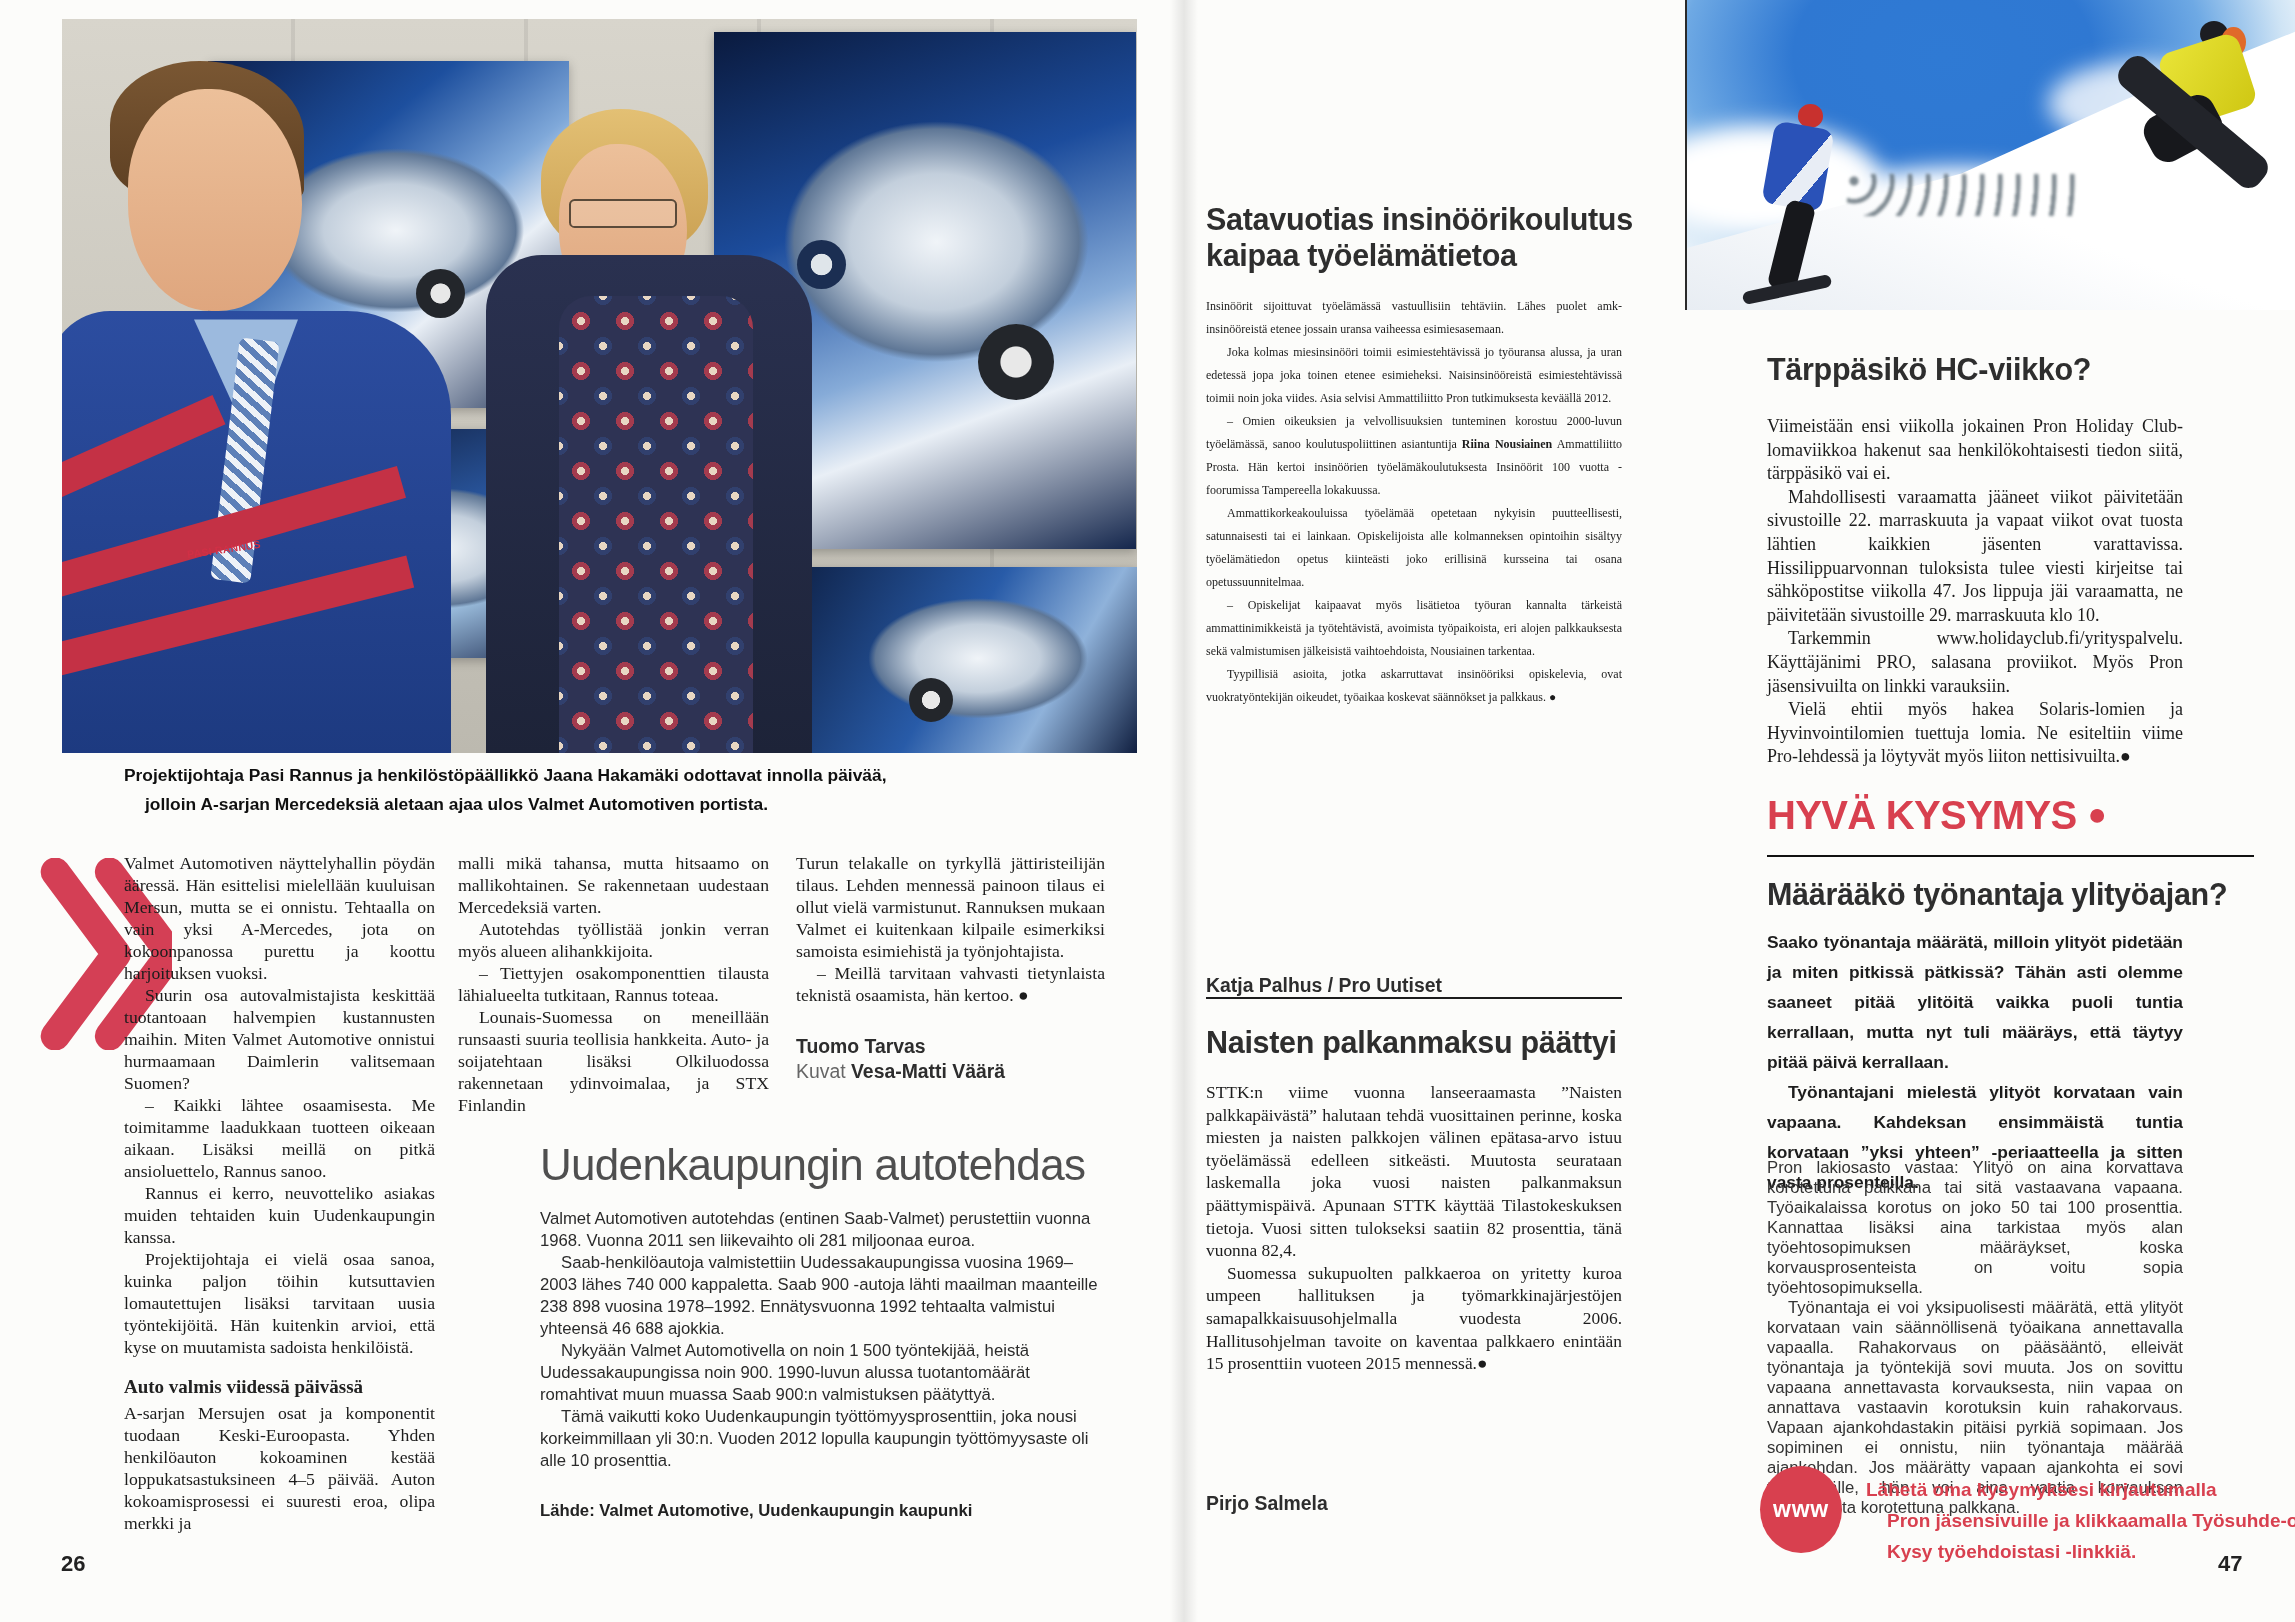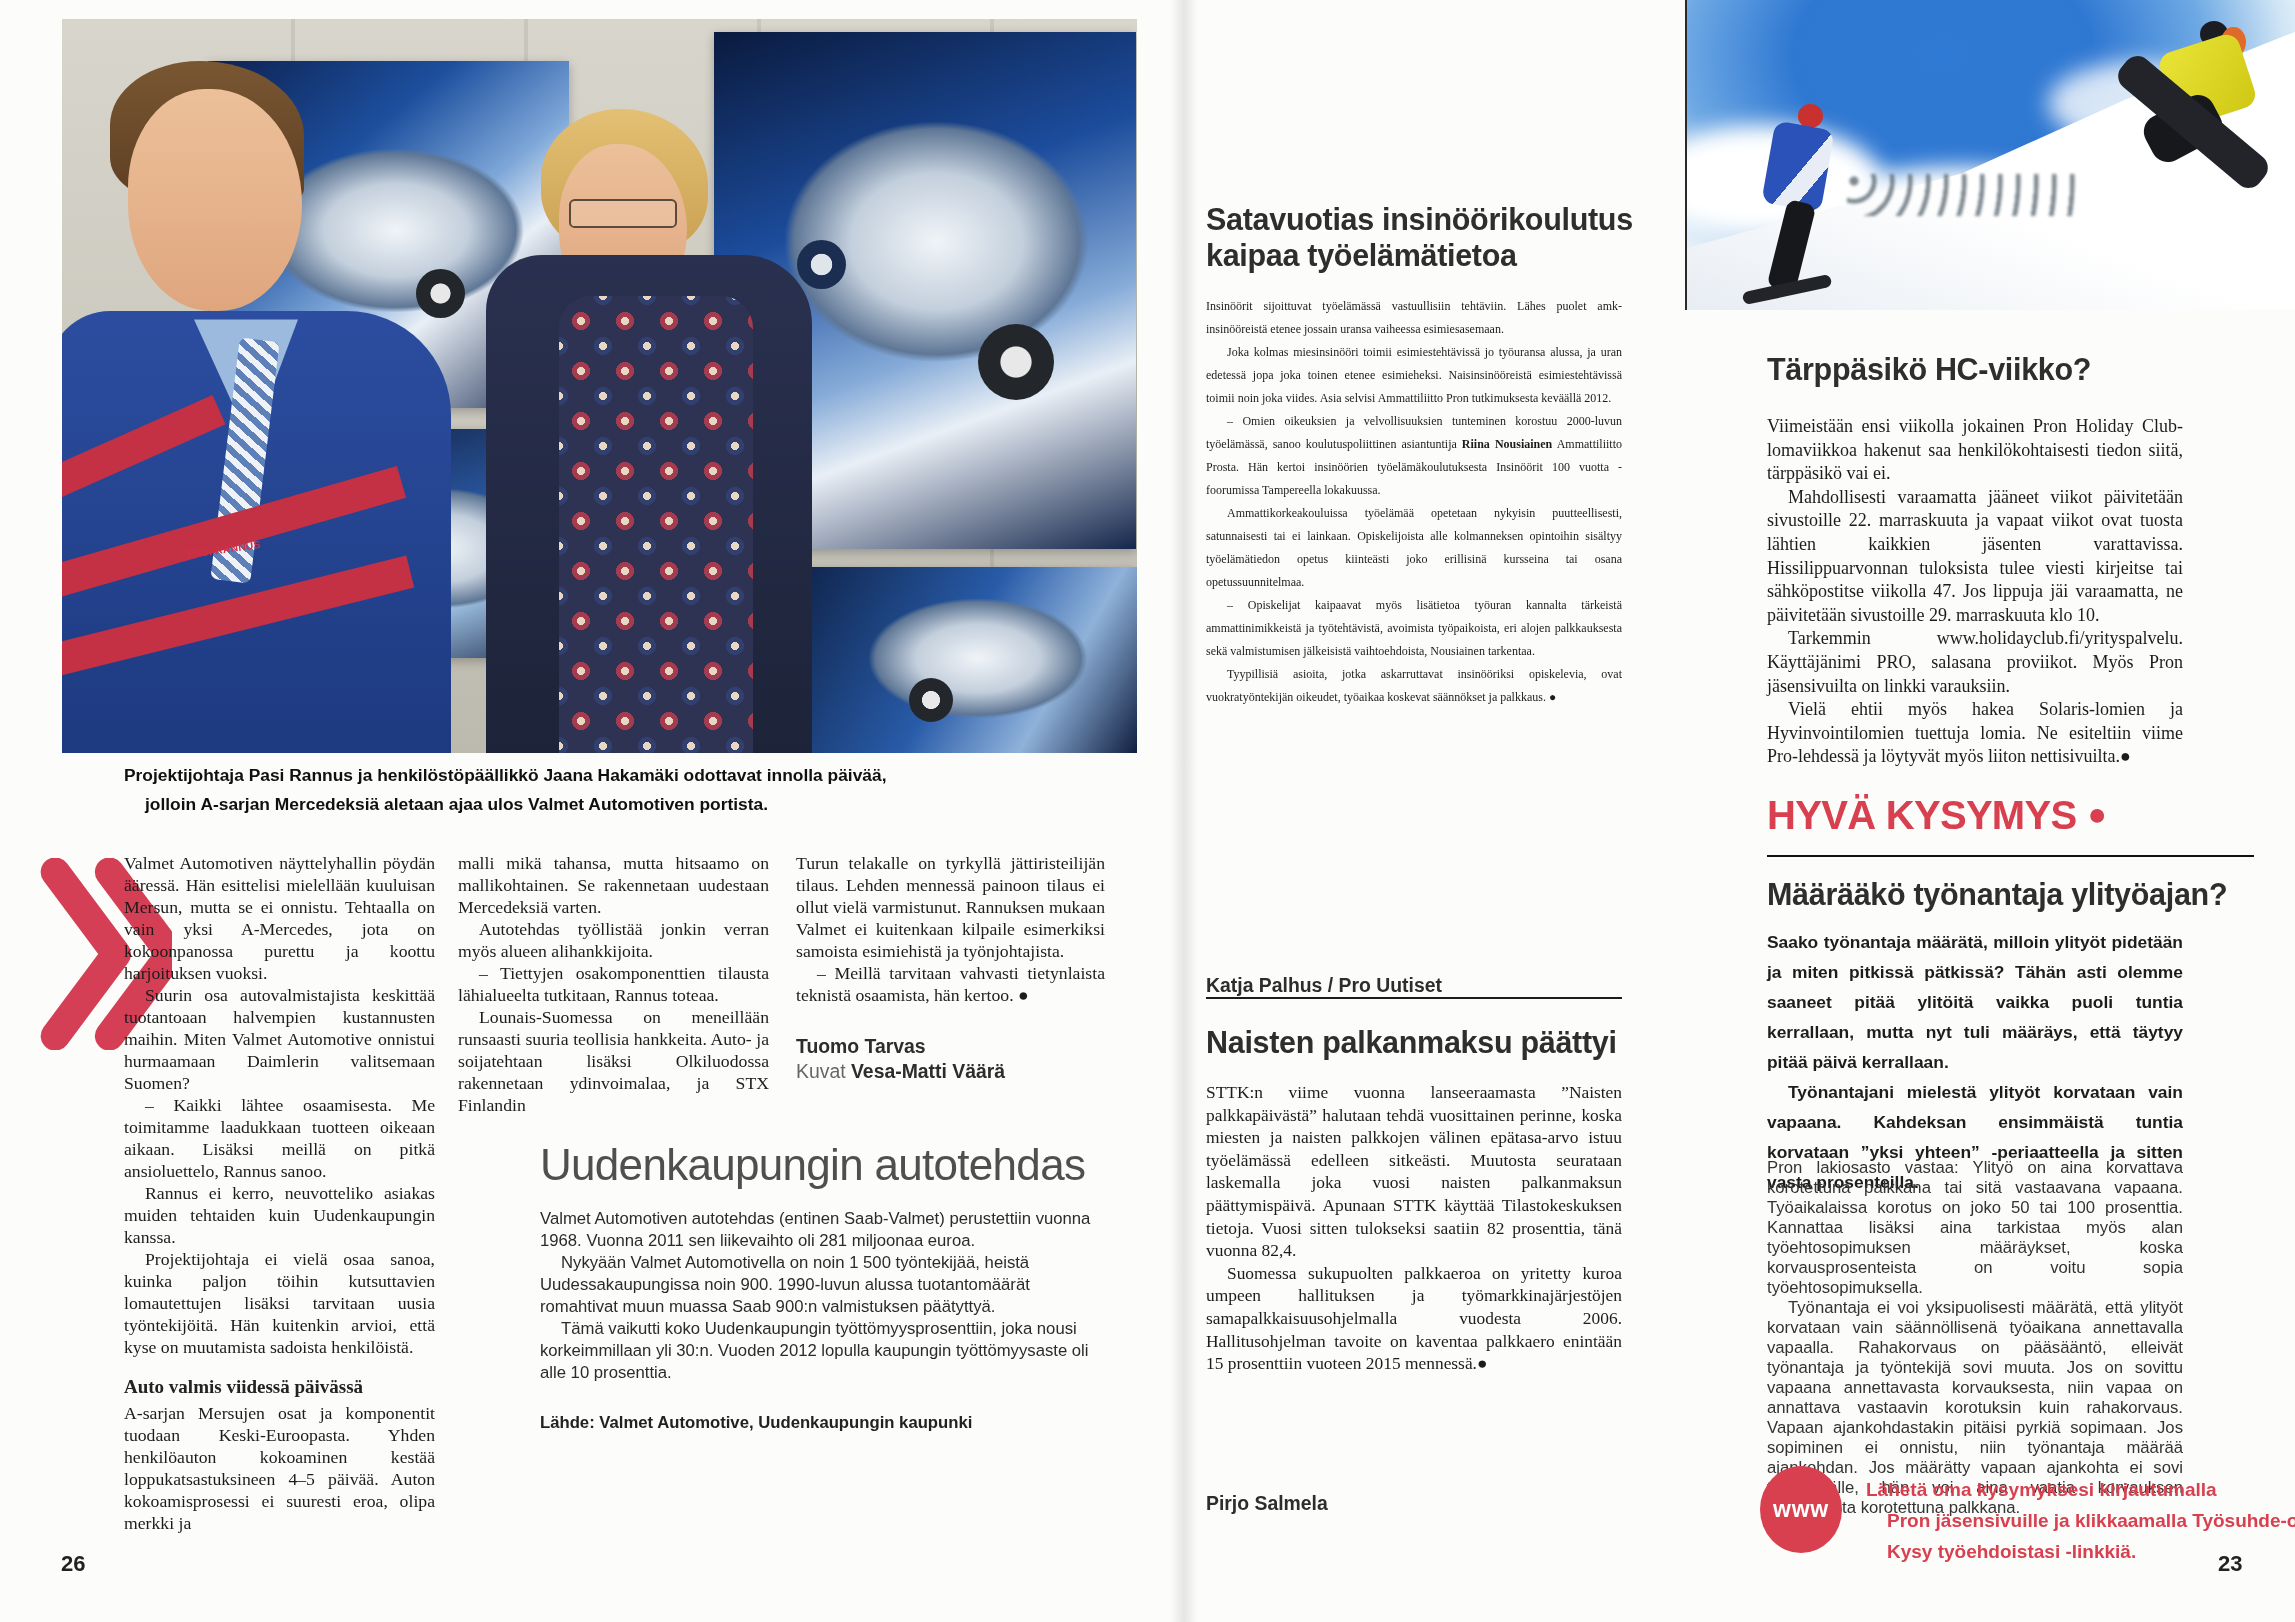--- a/index.html
+++ b/index.html
@@ -182,20 +182,21 @@
       <div style="font-size:19.4px;margin-top:2.8px;">
         <span class="kuvat-prefix">Kuvat </span><span class="byline">Vesa-Matti Väärä</span>
       </div>
     </div>
   </div>
 
   <div class="abs infobox" style="left:540px;top:1140px;">
     <div class="infobox-title">Uudenkaupungin autotehdas</div>
     <div class="plist">
         <p>Valmet Automotiven autotehdas (entinen Saab-Valmet) perustettiin vuonna 1968. Vuonna 2011 sen liikevaihto oli 281 miljoonaa euroa.</p>
+        <p>Saab-henkilöautoja valmistettiin Uudessakaupungissa vuosina 1969–2003 lähes 740 000 kappaletta. Saab 900 -autoja lähti maailman maanteille 238 898 vuosina 1978–1992. Ennätysvuonna 1992 tehtaalta valmistui yhteensä 46 688 ajokkia.</p>
         <p>Nykyään Valmet Automotivella on noin 1 500 työntekijää, heistä Uudessakaupungissa noin 900. 1990-luvun alussa tuotantomäärät romahtivat muun muassa Saab 900:n valmistuksen päätyttyä.</p>
         <p>Tämä vaikutti koko Uudenkaupungin työttömyysprosenttiin, joka nousi korkeimmillaan yli 30:n. Vuoden 2012 lopulla kaupungin työttömyysaste oli alle 10 prosenttia.</p>
       </div>
     <div class="infobox-source">Lähde: Valmet Automotive, Uudenkaupungin kaupunki</div>
   </div>
 
   <div class="abs pagenum" style="left:61px;top:1551px;">26</div>
 
   <div class="abs gutter"></div>
 
@@ -290,16 +291,16 @@
 
   <div class="abs" style="left:1760px;top:1466px;width:500px;height:111px;">
     <div class="abs www-circle" style="left:0;top:0;">www</div>
     <div class="abs www-lines plist" style="left:106px;top:8.3px;">
         <p>Lähetä oma kysymyksesi kirjautumalla</p>
         <p>Pron jäsensivuille ja klikkaamalla Työsuhde-ongelma?</p>
         <p>Kysy työehdoistasi -linkkiä.</p>
       </div>
   </div>
 
-  <div class="abs pagenum" style="left:2218px;top:1551px;">23</div>
+  <div class="abs pagenum" style="left:2218px;top:1551px;">47</div>
 
 </div>
 
 
 </body></html>

